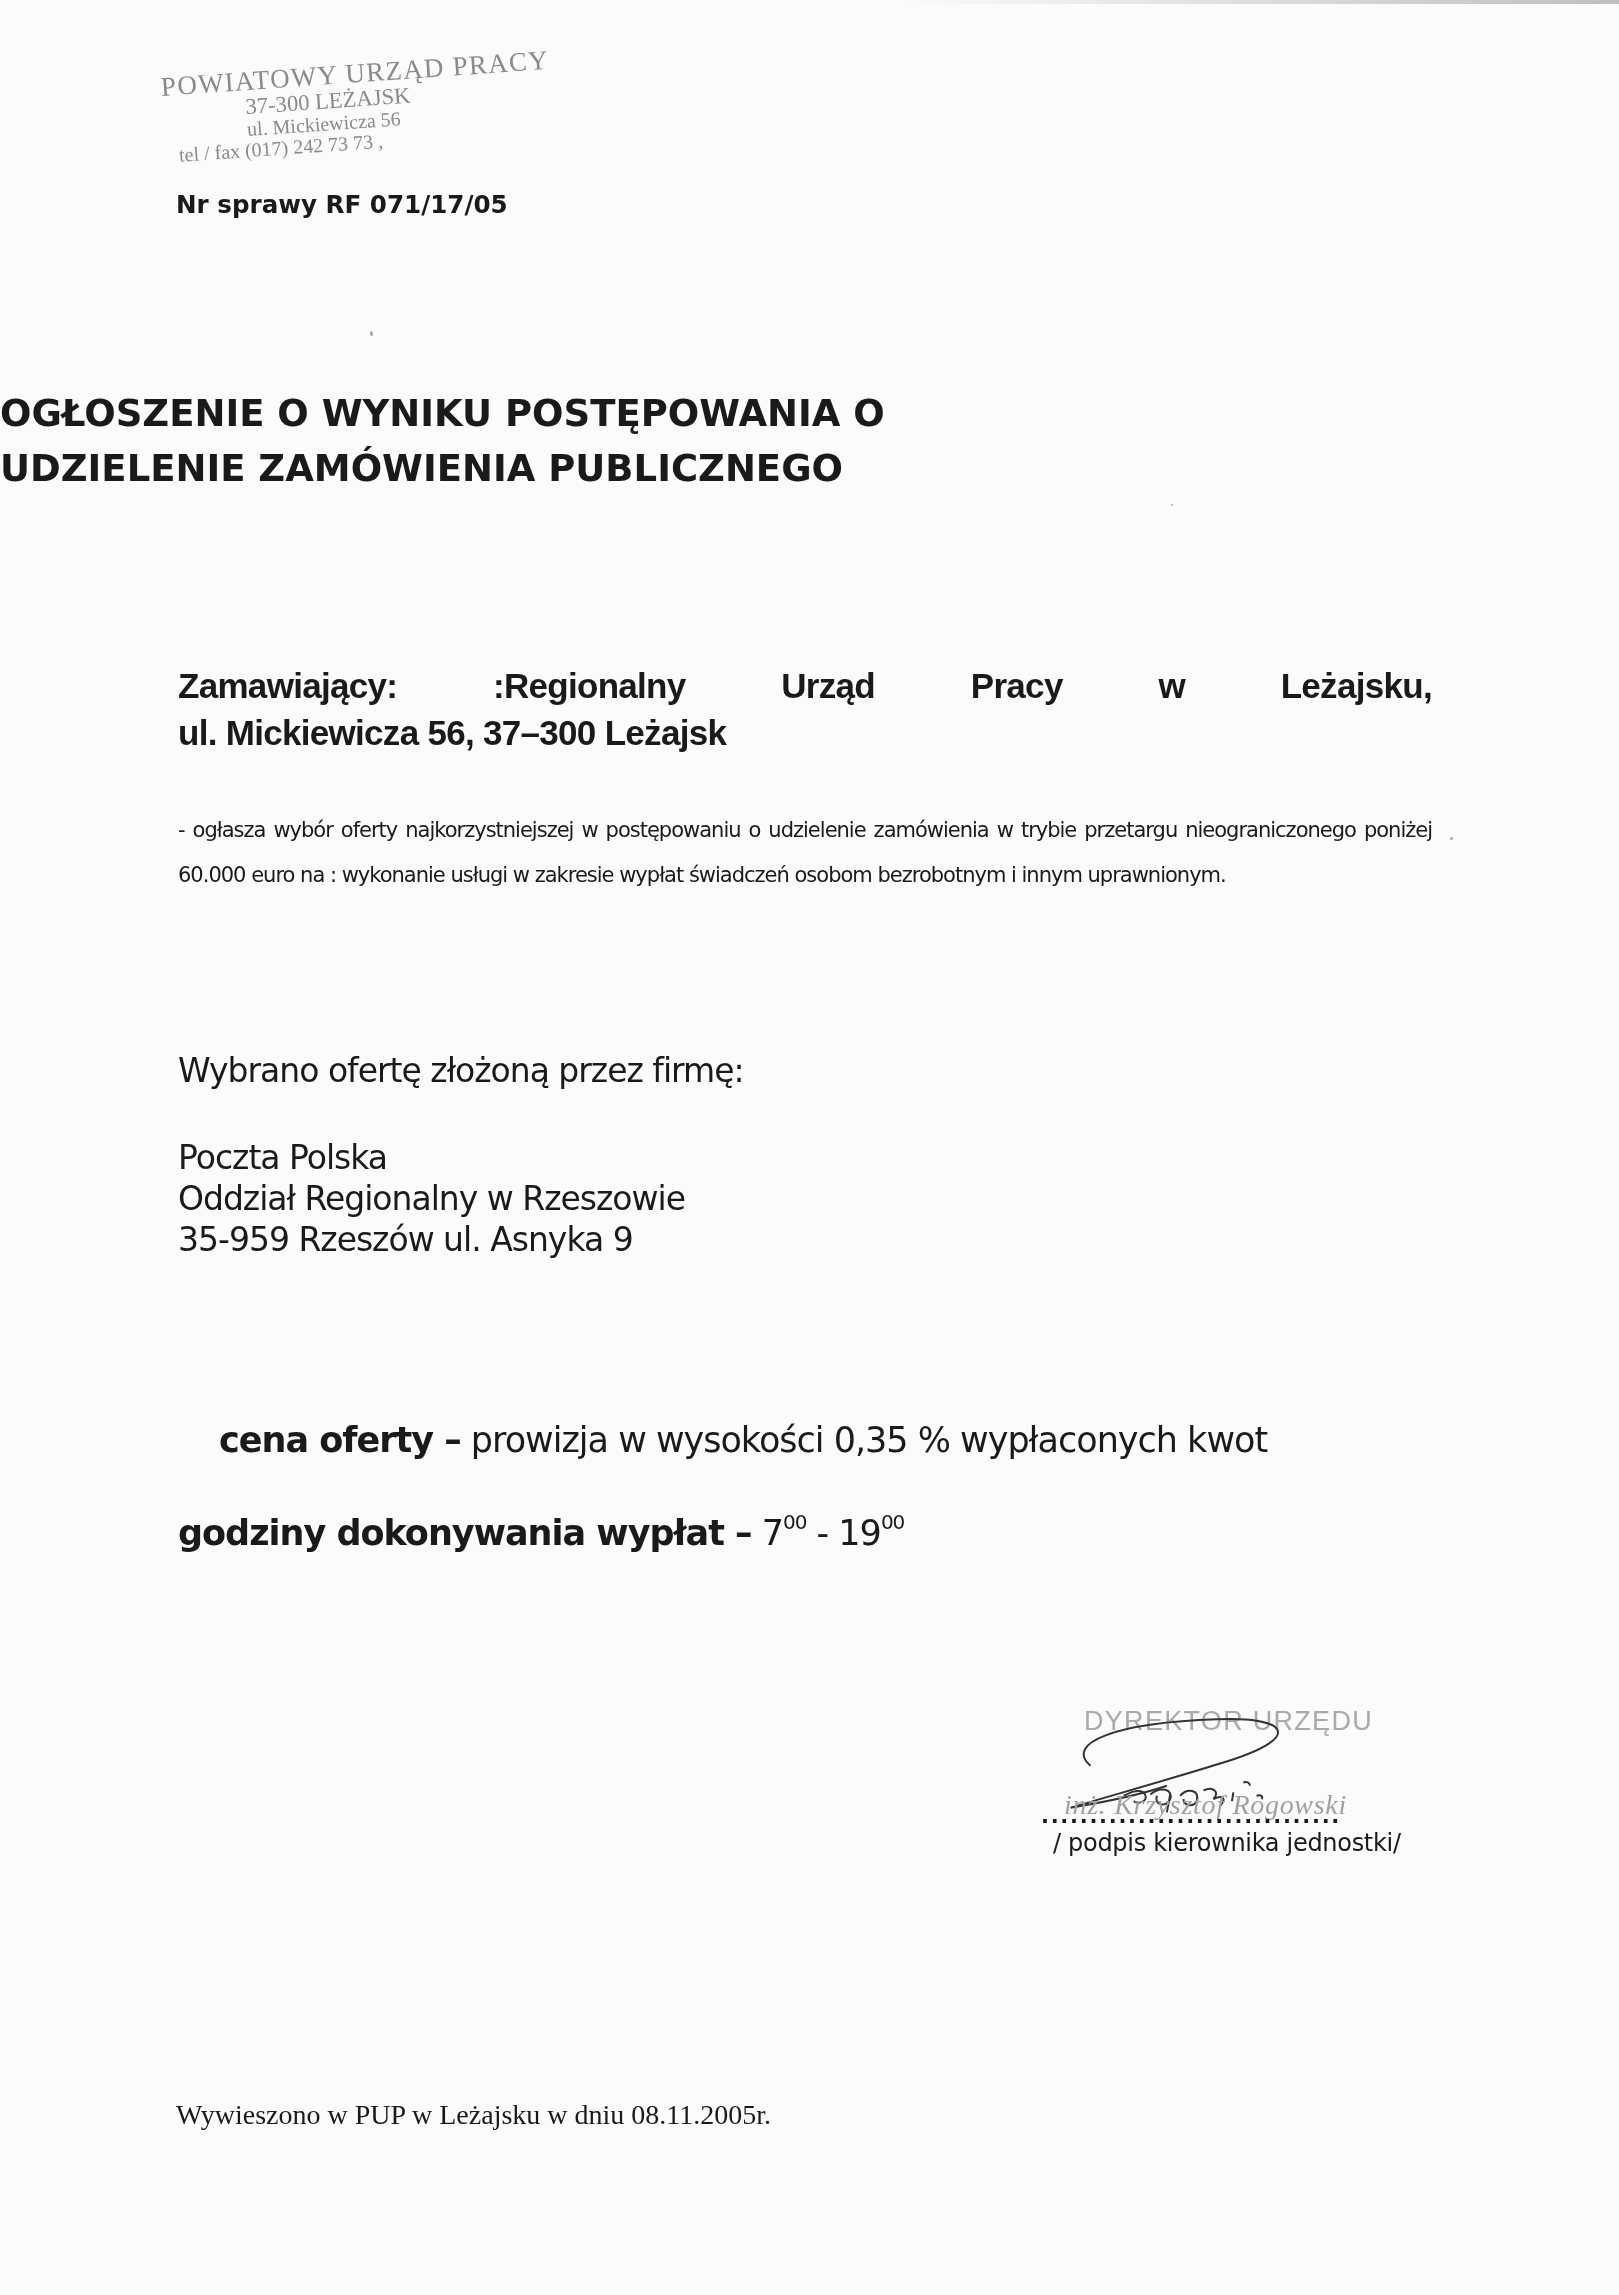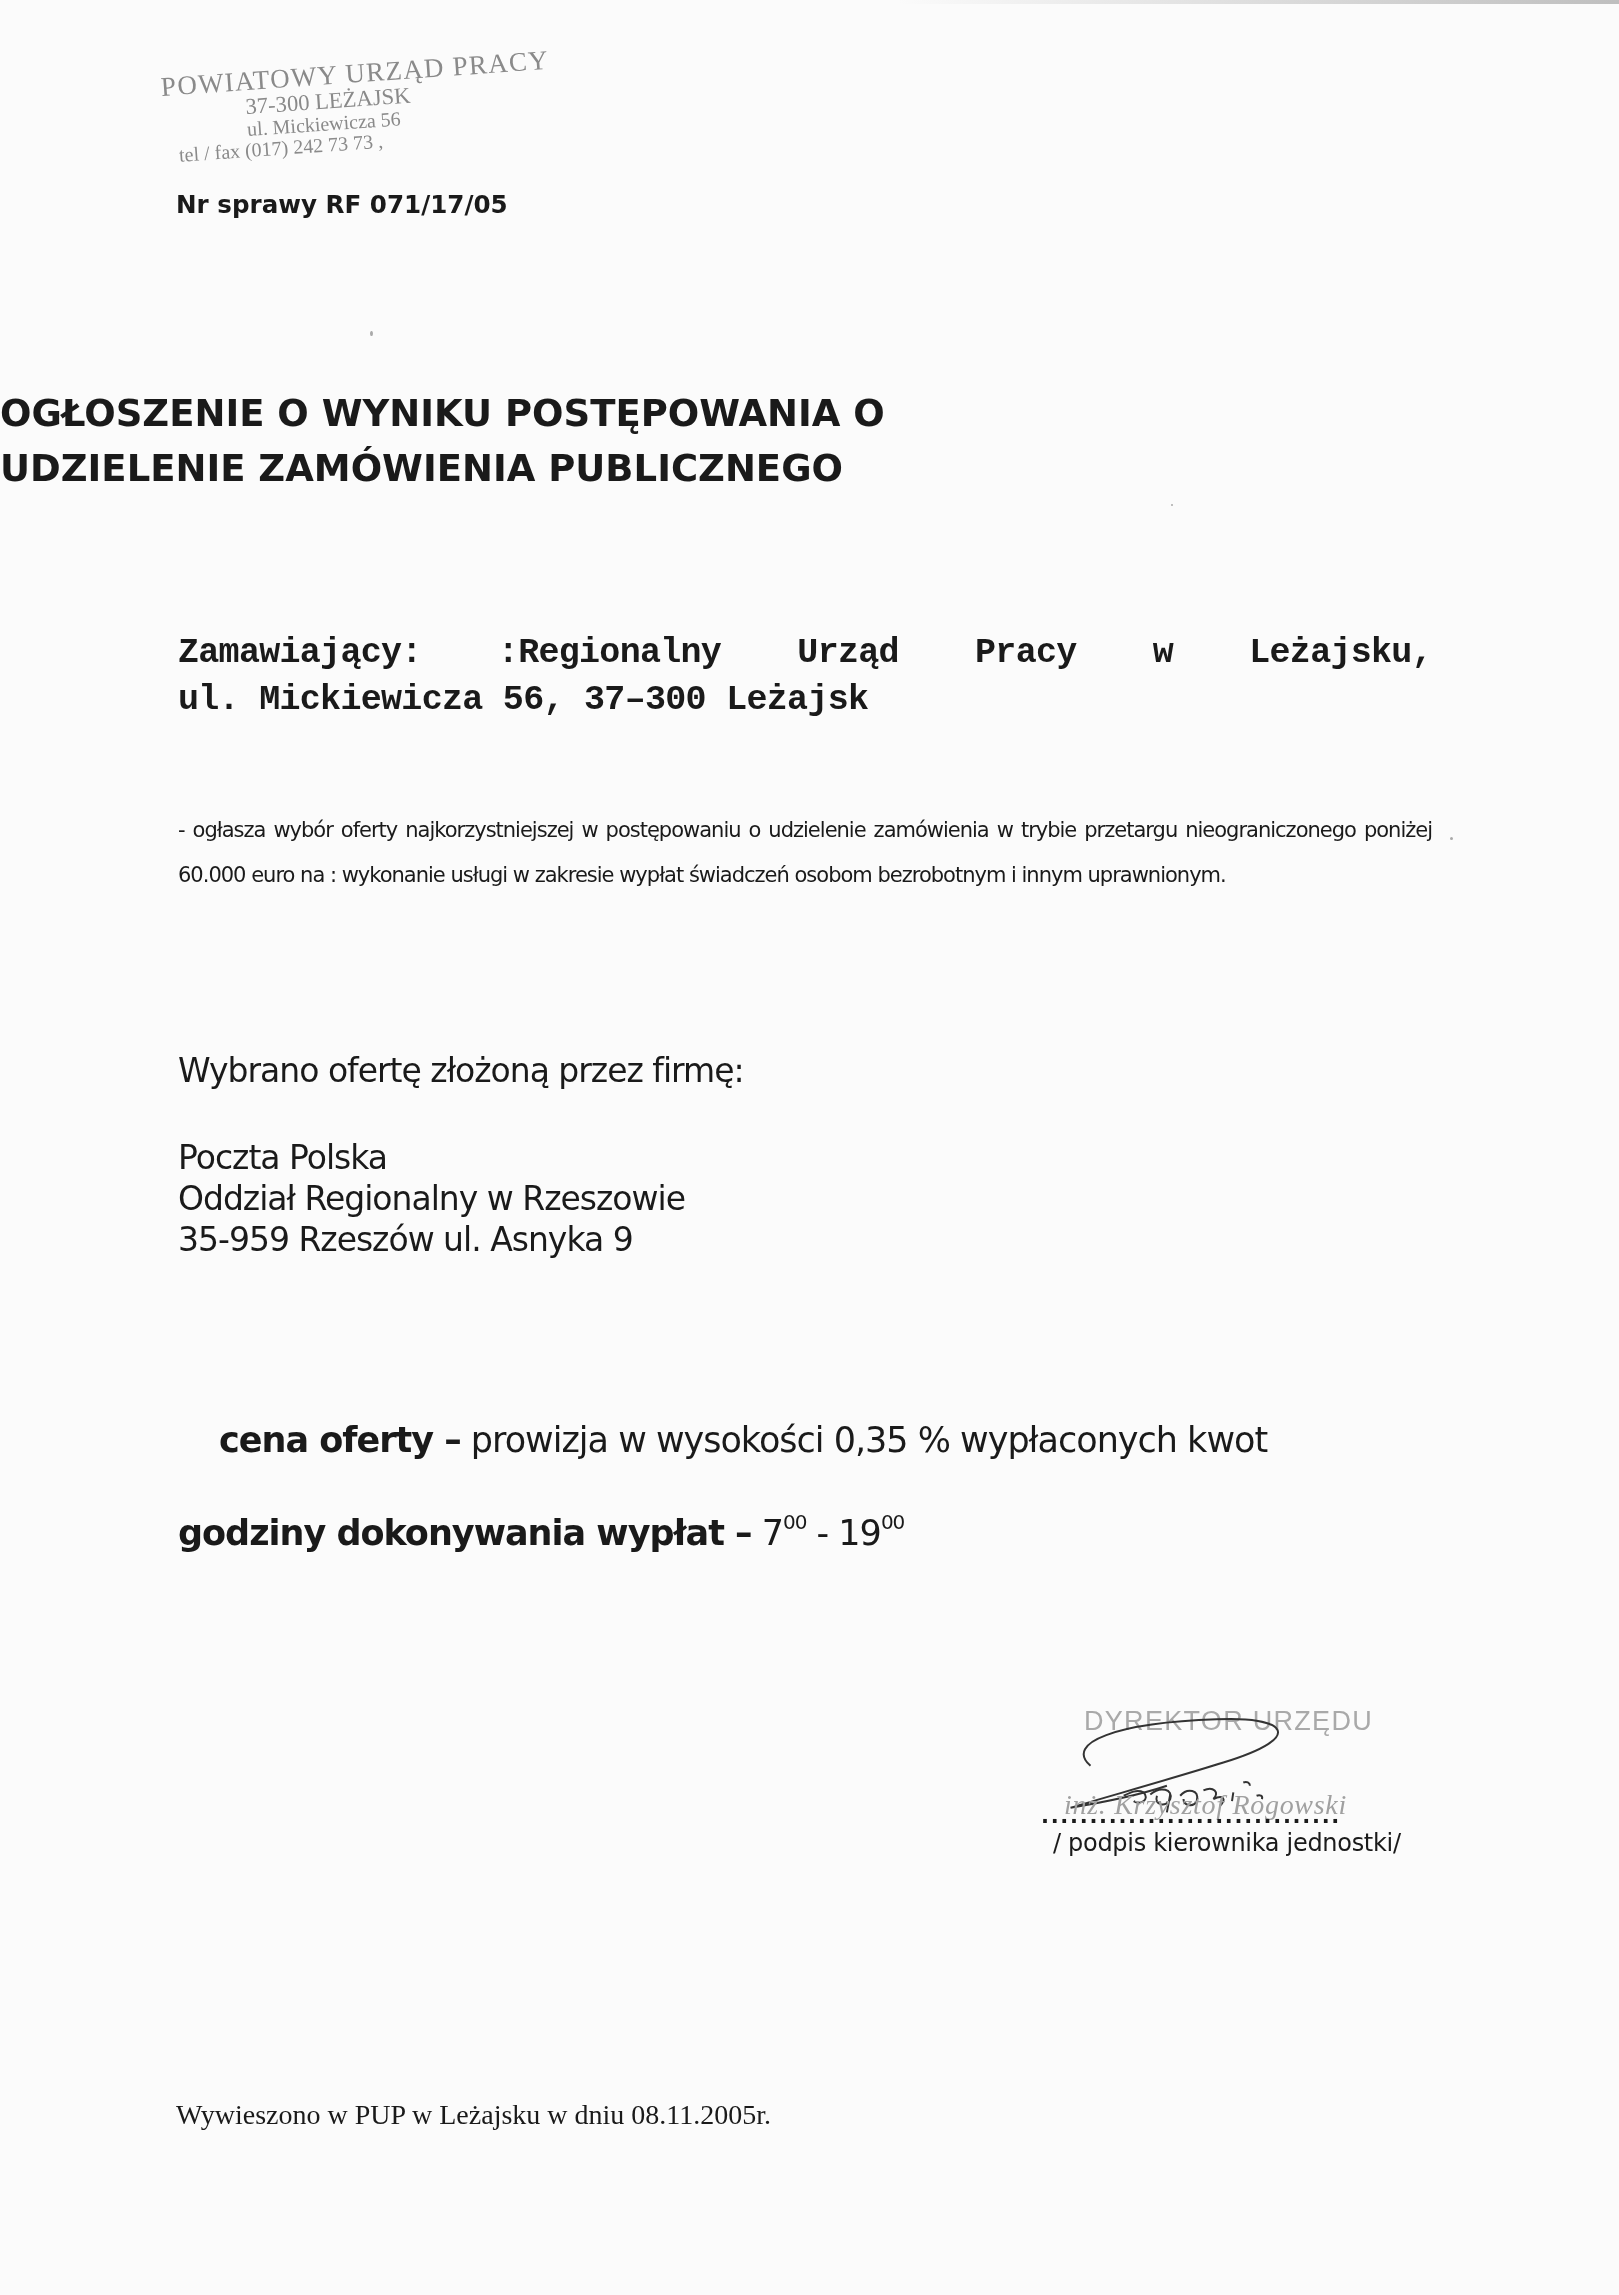--- a/index.html
+++ b/index.html
@@ -34,23 +34,23 @@
       font-family: "DejaVu Sans", sans-serif;
       font-weight: bold; font-size: 24.6px; color: #1a1a1a;
     }
     .title {
       position: absolute; left: 0; width: 1339px; top: 386px;
       font-family: "DejaVu Sans", sans-serif;
       font-weight: bold; font-size: 37px; line-height: 55px;
       color: #1a1a1a;
     }
     .contractor {
-      position: absolute; left: 178px; top: 630px; width: 1254px;
+      position: absolute; left: 178px; top: 662px; width: 1254px;
       font-weight: bold; font-size: 35px; line-height: 47px;
-      font-family: Liberation Mono, monospace;
+      font-family: Liberation Sans, sans-serif;
       letter-spacing: -0.7px;
     }
     .contractor .row1 { display: flex; justify-content: space-between; }
     .body-text {
       position: absolute; left: 178px; top: 808px; width: 1254px;
       font-size: 21px; line-height: 45px;
       text-align: justify;
       letter-spacing: -1px;
       font-family: "DejaVu Sans", sans-serif;
     }

